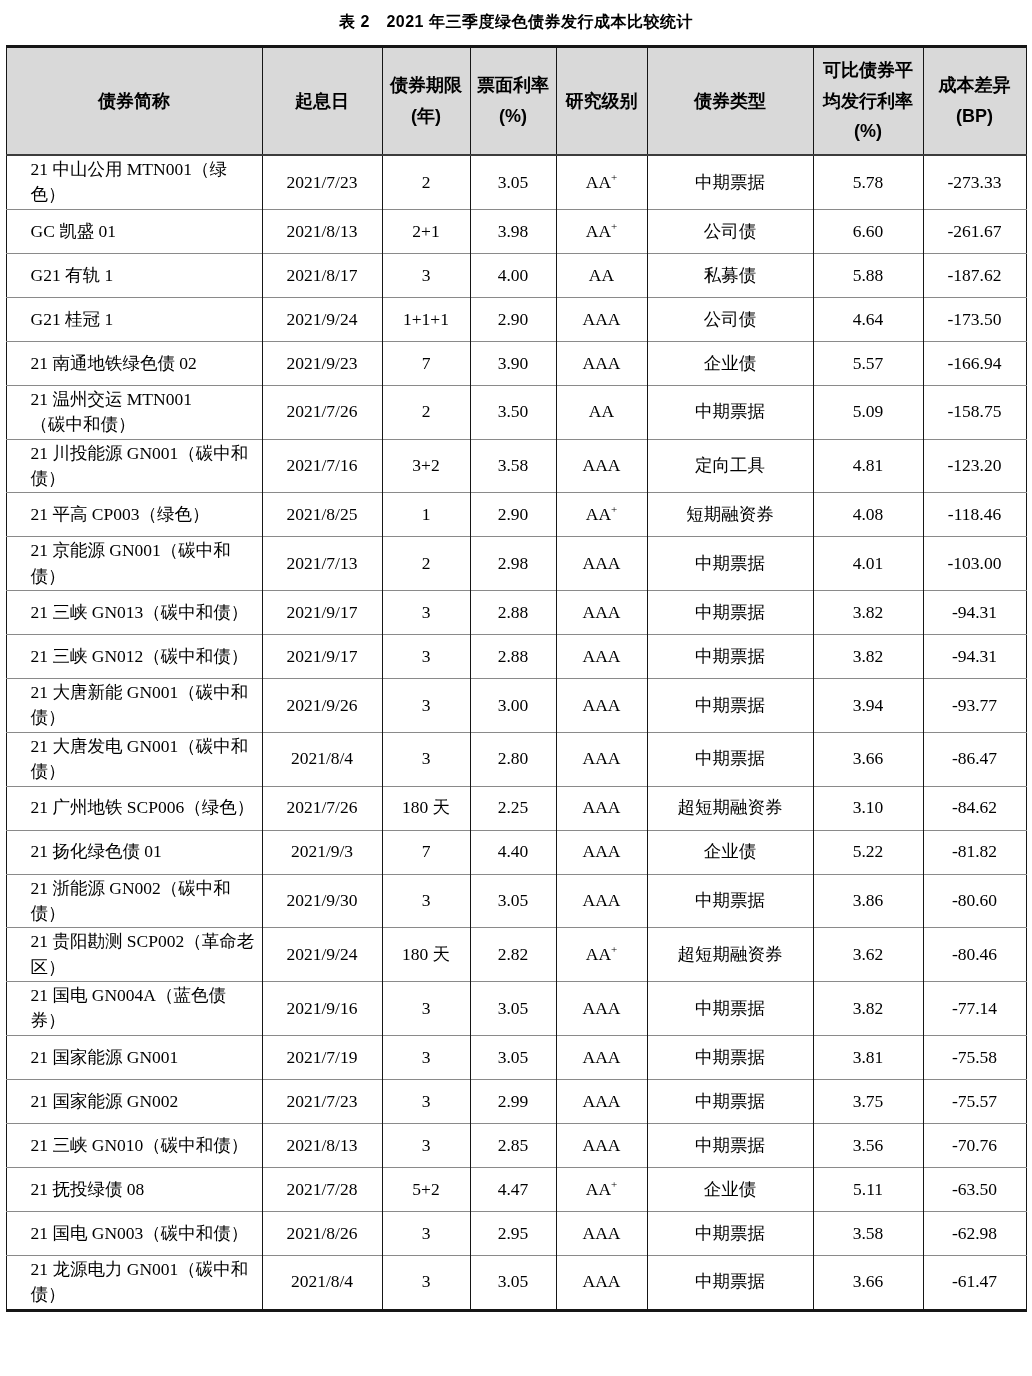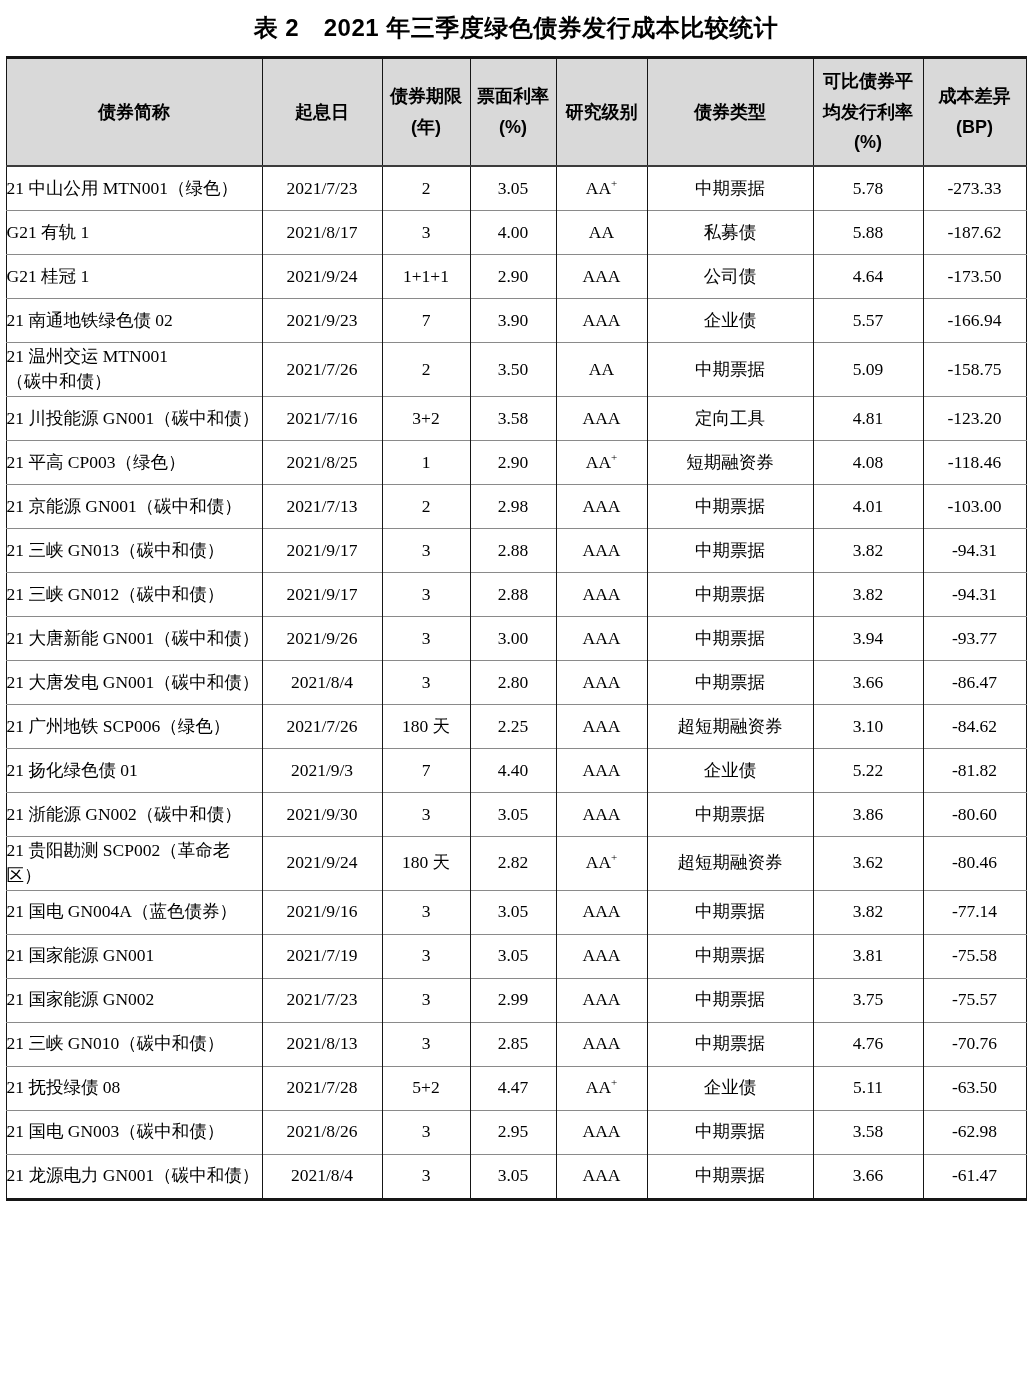--- a/index.html
+++ b/index.html
@@ -11,21 +11,21 @@
     color: #000000;
   }
   .page {
     width: 1032px;
     box-sizing: border-box;
     padding-top: 8px;
   }
   .table-title {
     text-align: center;
     font-weight: bold;
-    font-size: 24px;
+    font-size: 16px;
     font-family: "Liberation Sans", "DejaVu Sans", sans-serif;
     margin: 4px 0 12px 0;
     letter-spacing: 0.5px;
   }
   table.bond-table {
     width: 1020px;
     margin: 0 auto;
     border-collapse: collapse;
     table-layout: fixed;
     border-top: 3px solid #161616;
@@ -55,21 +55,21 @@
     vertical-align: middle;
     border-left: 1px solid #161616;
     border-top: 1px solid #8a8a8a;
     padding: 1px 2px;
     line-height: 1.45;
   }
   tbody td:first-child { border-left: none; }
   tbody tr:first-child td { border-top: none; }
   tbody td.c-name {
     text-align: left;
-    padding-left: 0;
+    padding-left: 24px;
     white-space: pre-line;
   }
   sup {
     font-size: 11px;
     line-height: 0;
   }
 </style>
 </head>
 <body>
 
@@ -109,20 +109,30 @@
     <td class="c-name">21 中山公用 MTN001（绿色）</td>
     <td>2021/7/23</td>
     <td>2</td>
     <td>3.05</td>
     <td>AA<sup>+</sup></td>
     <td>中期票据</td>
     <td>5.78</td>
     <td>-273.33</td>
   </tr>
         <tr>
+    <td class="c-name">GC 凯盛 01</td>
+    <td>2021/8/13</td>
+    <td>2+1</td>
+    <td>3.98</td>
+    <td>AA<sup>+</sup></td>
+    <td>公司债</td>
+    <td>6.60</td>
+    <td>-261.67</td>
+  </tr>
+        <tr>
     <td class="c-name">G21 有轨 1</td>
     <td>2021/8/17</td>
     <td>3</td>
     <td>4.00</td>
     <td>AA</td>
     <td>私募债</td>
     <td>5.88</td>
     <td>-187.62</td>
   </tr>
         <tr>
@@ -296,21 +306,21 @@
     <td>3.75</td>
     <td>-75.57</td>
   </tr>
         <tr>
     <td class="c-name">21 三峡 GN010（碳中和债）</td>
     <td>2021/8/13</td>
     <td>3</td>
     <td>2.85</td>
     <td>AAA</td>
     <td>中期票据</td>
-    <td>4.76</td>
+    <td>3.56</td>
     <td>-70.76</td>
   </tr>
         <tr>
     <td class="c-name">21 抚投绿债 08</td>
     <td>2021/7/28</td>
     <td>5+2</td>
     <td>4.47</td>
     <td>AA<sup>+</sup></td>
     <td>企业债</td>
     <td>5.11</td>

